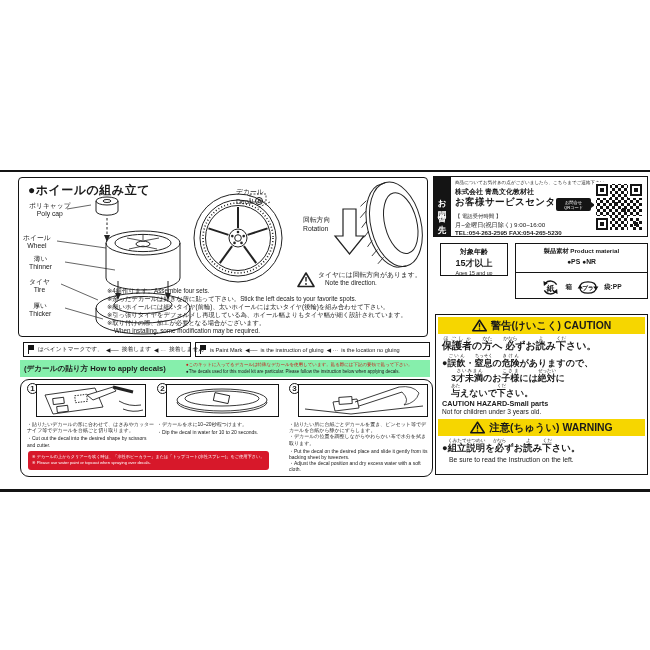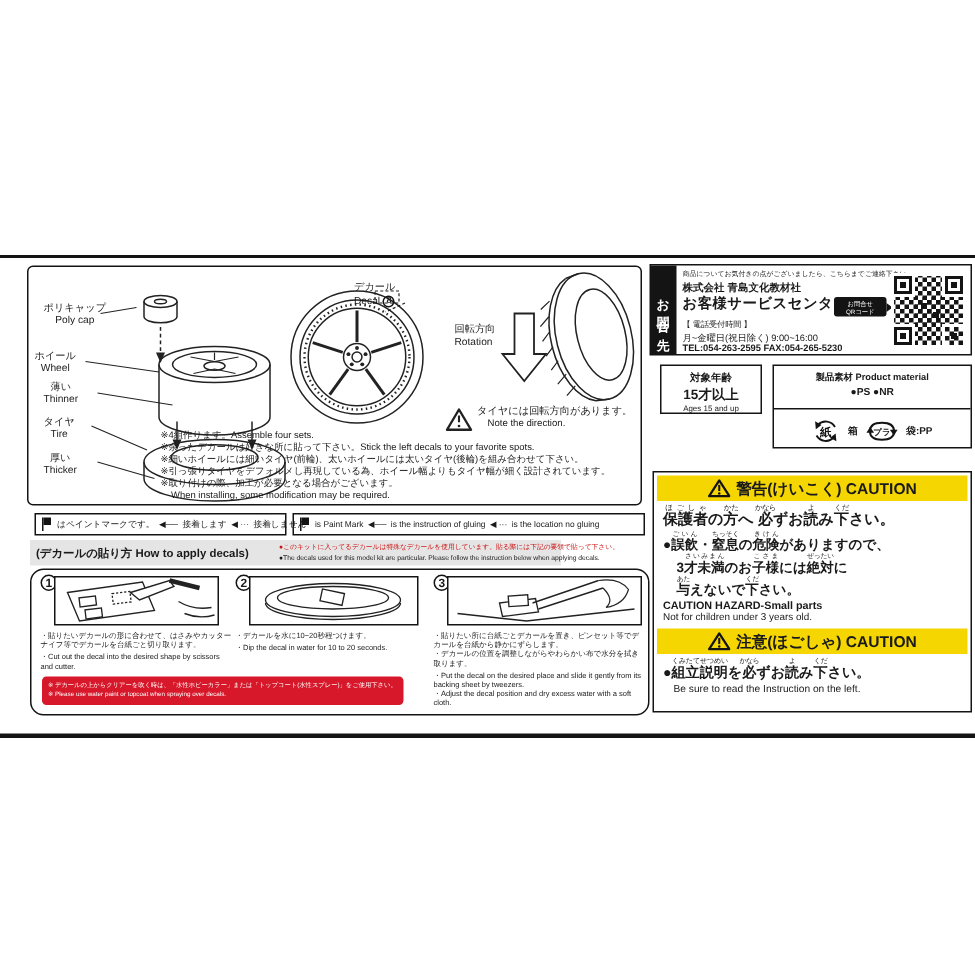--- a/index.html
+++ b/index.html
@@ -20,21 +20,21 @@
 #assembly-notes .indent{padding-left:7px}
 .circ{display:inline-block;width:8px;height:8px;border:1px solid #141414;border-radius:50%;font-size:6px;line-height:7.5px;text-align:center;vertical-align:0.5px;font-weight:bold}
 
 .pmbox{height:15px;border:1px solid #141414;display:flex;align-items:center;gap:3px;padding:0 4px;white-space:nowrap}
 #paintmark-jp{left:23px;top:342px;width:168px;font-size:5.8px}
 #paintmark-en{left:195px;top:342px;width:235px;font-size:5.6px}
 .flagmark{position:relative;width:7px;height:9px;flex:0 0 auto}
 .flagmark::before{content:"";position:absolute;left:0;top:0;width:1.4px;height:9px;background:#141414}
 .flagmark::after{content:"";position:absolute;left:1.2px;top:0;width:5px;height:4.6px;background:#141414}
 
-#decal-banner{left:20px;top:360px;width:354px;height:17px;background:#e5e5e5}
+#decal-banner{left:20px;top:360px;width:410px;height:17px;background:#86efac}
 #decal-banner-title{left:4px;top:4px;font-size:7.6px;font-weight:bold;white-space:nowrap}
 #decal-banner-intro{left:166px;top:2px;width:242px;font-size:4.5px;line-height:6.6px;white-space:nowrap}
 #decal-banner-intro .jp{color:#C11}
 #decal-steps{left:20px;top:379px;width:413px;height:98px;border:1.6px solid #141414;border-radius:9px}
 .stepnum{position:absolute;width:11px;height:11px;border:1.2px solid #141414;border-radius:50%;font-size:8px;line-height:10px;text-align:center;font-weight:bold}
 .stepfig{position:absolute;border:1px solid #141414;background:#fff}
 .steptext{position:absolute;font-size:5px;line-height:6.2px}
 .steptext .jp{margin-bottom:2px}
 #decal-note{left:7px;top:71px;width:241px;height:19px;background:#D7182A;border-radius:3px;color:#fff;font-size:4.2px;line-height:6.2px;padding:3px 4px;white-space:nowrap}
 
@@ -76,20 +76,21 @@
 #caution-body{left:6px;top:123px;font-size:9.4px;font-weight:bold}
 #caution-body-en{left:13px;top:141px;font-size:6.8px;white-space:nowrap}
 </style>
 </head>
 <body>
 
 <div class="rule" style="top:170px;height:2px"></div>
 <div class="rule" style="top:489px;height:3px"></div>
 
 <div class="abs" id="assembly-box">
+  <div class="abs" id="assembly-title">●ホイールの組み立て</div>
 
   <svg class="abs" style="left:0;top:0" width="407" height="157" viewBox="0 0 407 157">
     <g stroke="#222" fill="none" stroke-width="1">
 
       <g stroke-width=".7">
         <path d="M48,31 L72,27"></path>
           <path d="M38,63 L87,70"></path>
           <path d="M46,84 L96,92"></path>
         <path d="M42,106 L79,122"></path>
           <path d="M46,130 L84,141"></path>
@@ -379,17 +380,17 @@
   <div class="rline warn-body" id="warn-b3"><ruby>与<rt>あた</rt></ruby>えないで<ruby>下<rt>くだ</rt></ruby>さい。</div>
   <div class="abs" id="warn-choking">CAUTION HAZARD-Small parts</div>
   <div class="abs" id="warn-choking-sub">Not for children under 3 years old.</div>
 
   <div class="yellow-header" id="caution-header">
     <svg width="15" height="13" viewBox="0 0 20 17">
       <path d="M10,1.5 L19,15.5 H1 Z" fill="none" stroke="#141414" stroke-width="2" stroke-linejoin="round"></path>
       <rect x="9.1" y="5.5" width="1.8" height="5.5" fill="#141414"></rect>
         <circle cx="10" cy="13.2" r="1.1" fill="#141414"></circle>
     </svg>
-    <span>注意(ほごしゃ) CAUTION</span>
+    <span>注意(ちゅうい) WARNING</span>
   </div>
   <div class="rline" id="caution-body">●<ruby>組立説明<rt>くみたてせつめい</rt></ruby>を<ruby>必<rt>かなら</rt></ruby>ずお<ruby>読<rt>よ</rt></ruby>み<ruby>下<rt>くだ</rt></ruby>さい。</div>
   <div class="abs" id="caution-body-en">Be sure to read the Instruction on the left.</div>
 </div>
 
 </body></html>

